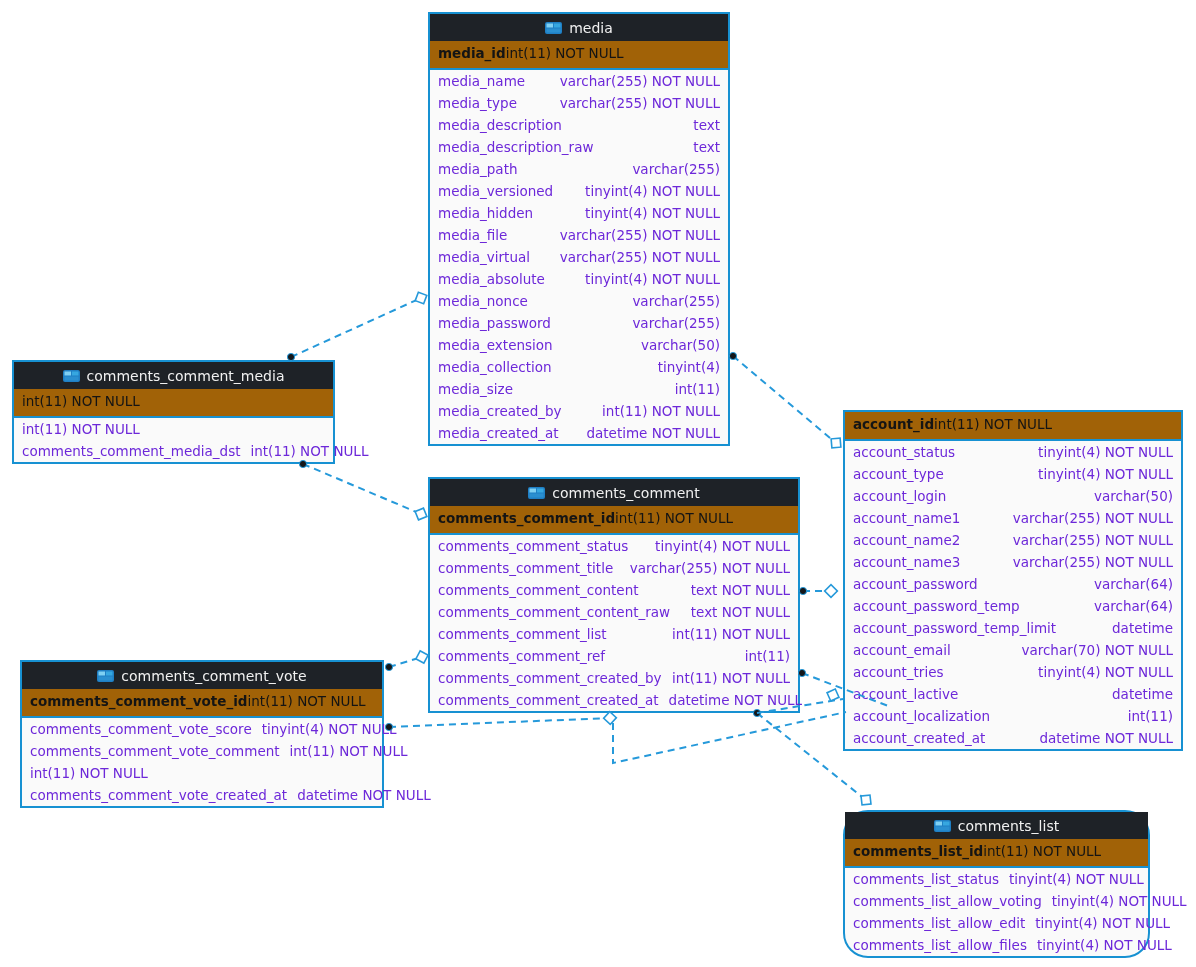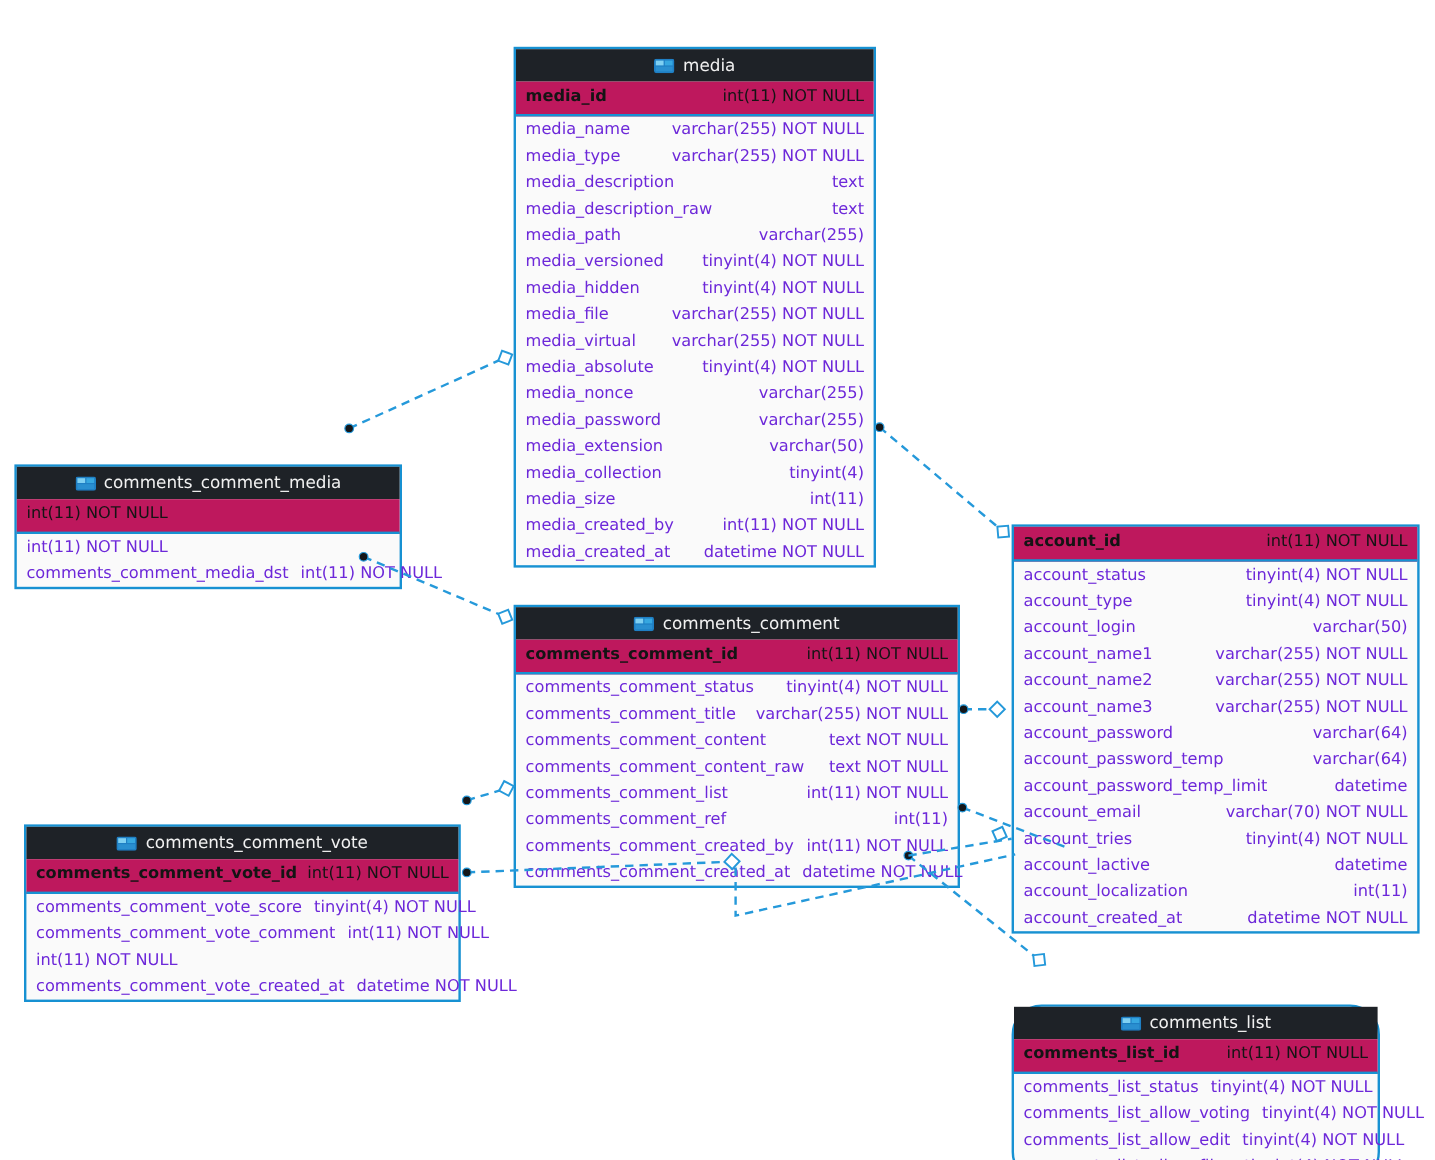--- a/index.html
+++ b/index.html
@@ -1,23 +1,23 @@
 <!DOCTYPE html>
 <html><head>
 <meta charset="utf-8">
 <style>
   html,body{margin:0;padding:0;background:#ffffff;}
   #canvas{position:relative;width:1196px;height:967px;background:#ffffff;overflow:hidden;
           font-family:"DejaVu Sans","Liberation Sans",sans-serif;}
-  .tbl{position:absolute;border:2px solid #1791d2;background:#fafafa;box-sizing:border-box;margin-top:27px;}
+  .tbl{position:absolute;border:2px solid #1791d2;background:#fafafa;box-sizing:border-box;}
   .tbl-header{height:27px;background:#1e2227;color:#f1f1f1;display:flex;align-items:center;
               justify-content:center;gap:7px;font-size:14px;}
   .tbl-header .ticon{display:inline-block;line-height:0;}
-  .pk-row{height:27px;line-height:25px;background:#be185d;border-bottom:2px solid #1791d2;
-          display:flex;justify-content:space-between;padding:0 8px;font-size:13.5px;color:#141414;}
+  .pk-row{height:27px;line-height:25px;background:#a16207;border-bottom:2px solid #1791d2;
+          display:flex;padding:0 8px;font-size:13.5px;color:#141414;}
   .pk-row .cname{font-weight:bold;}
   .row{height:22px;line-height:22px;display:flex;justify-content:space-between;gap:10px;
        padding:0 8px;font-size:13.5px;color:#6d28d9;white-space:nowrap;}
   .row .ctype,.pk-row .ctype{text-align:right;}
   #rel-svg{position:absolute;left:0;top:0;width:1196px;height:967px;z-index:6;pointer-events:none;}
   .rel-line{fill:none;stroke:#2599da;stroke-width:2;stroke-dasharray:7 5;}
   .rel-dot{fill:#14171a;stroke:#2599da;stroke-width:1;}
   .rel-diamond{fill:#ffffff;stroke:#2599da;stroke-width:1.6;}
 </style>
 </head>

